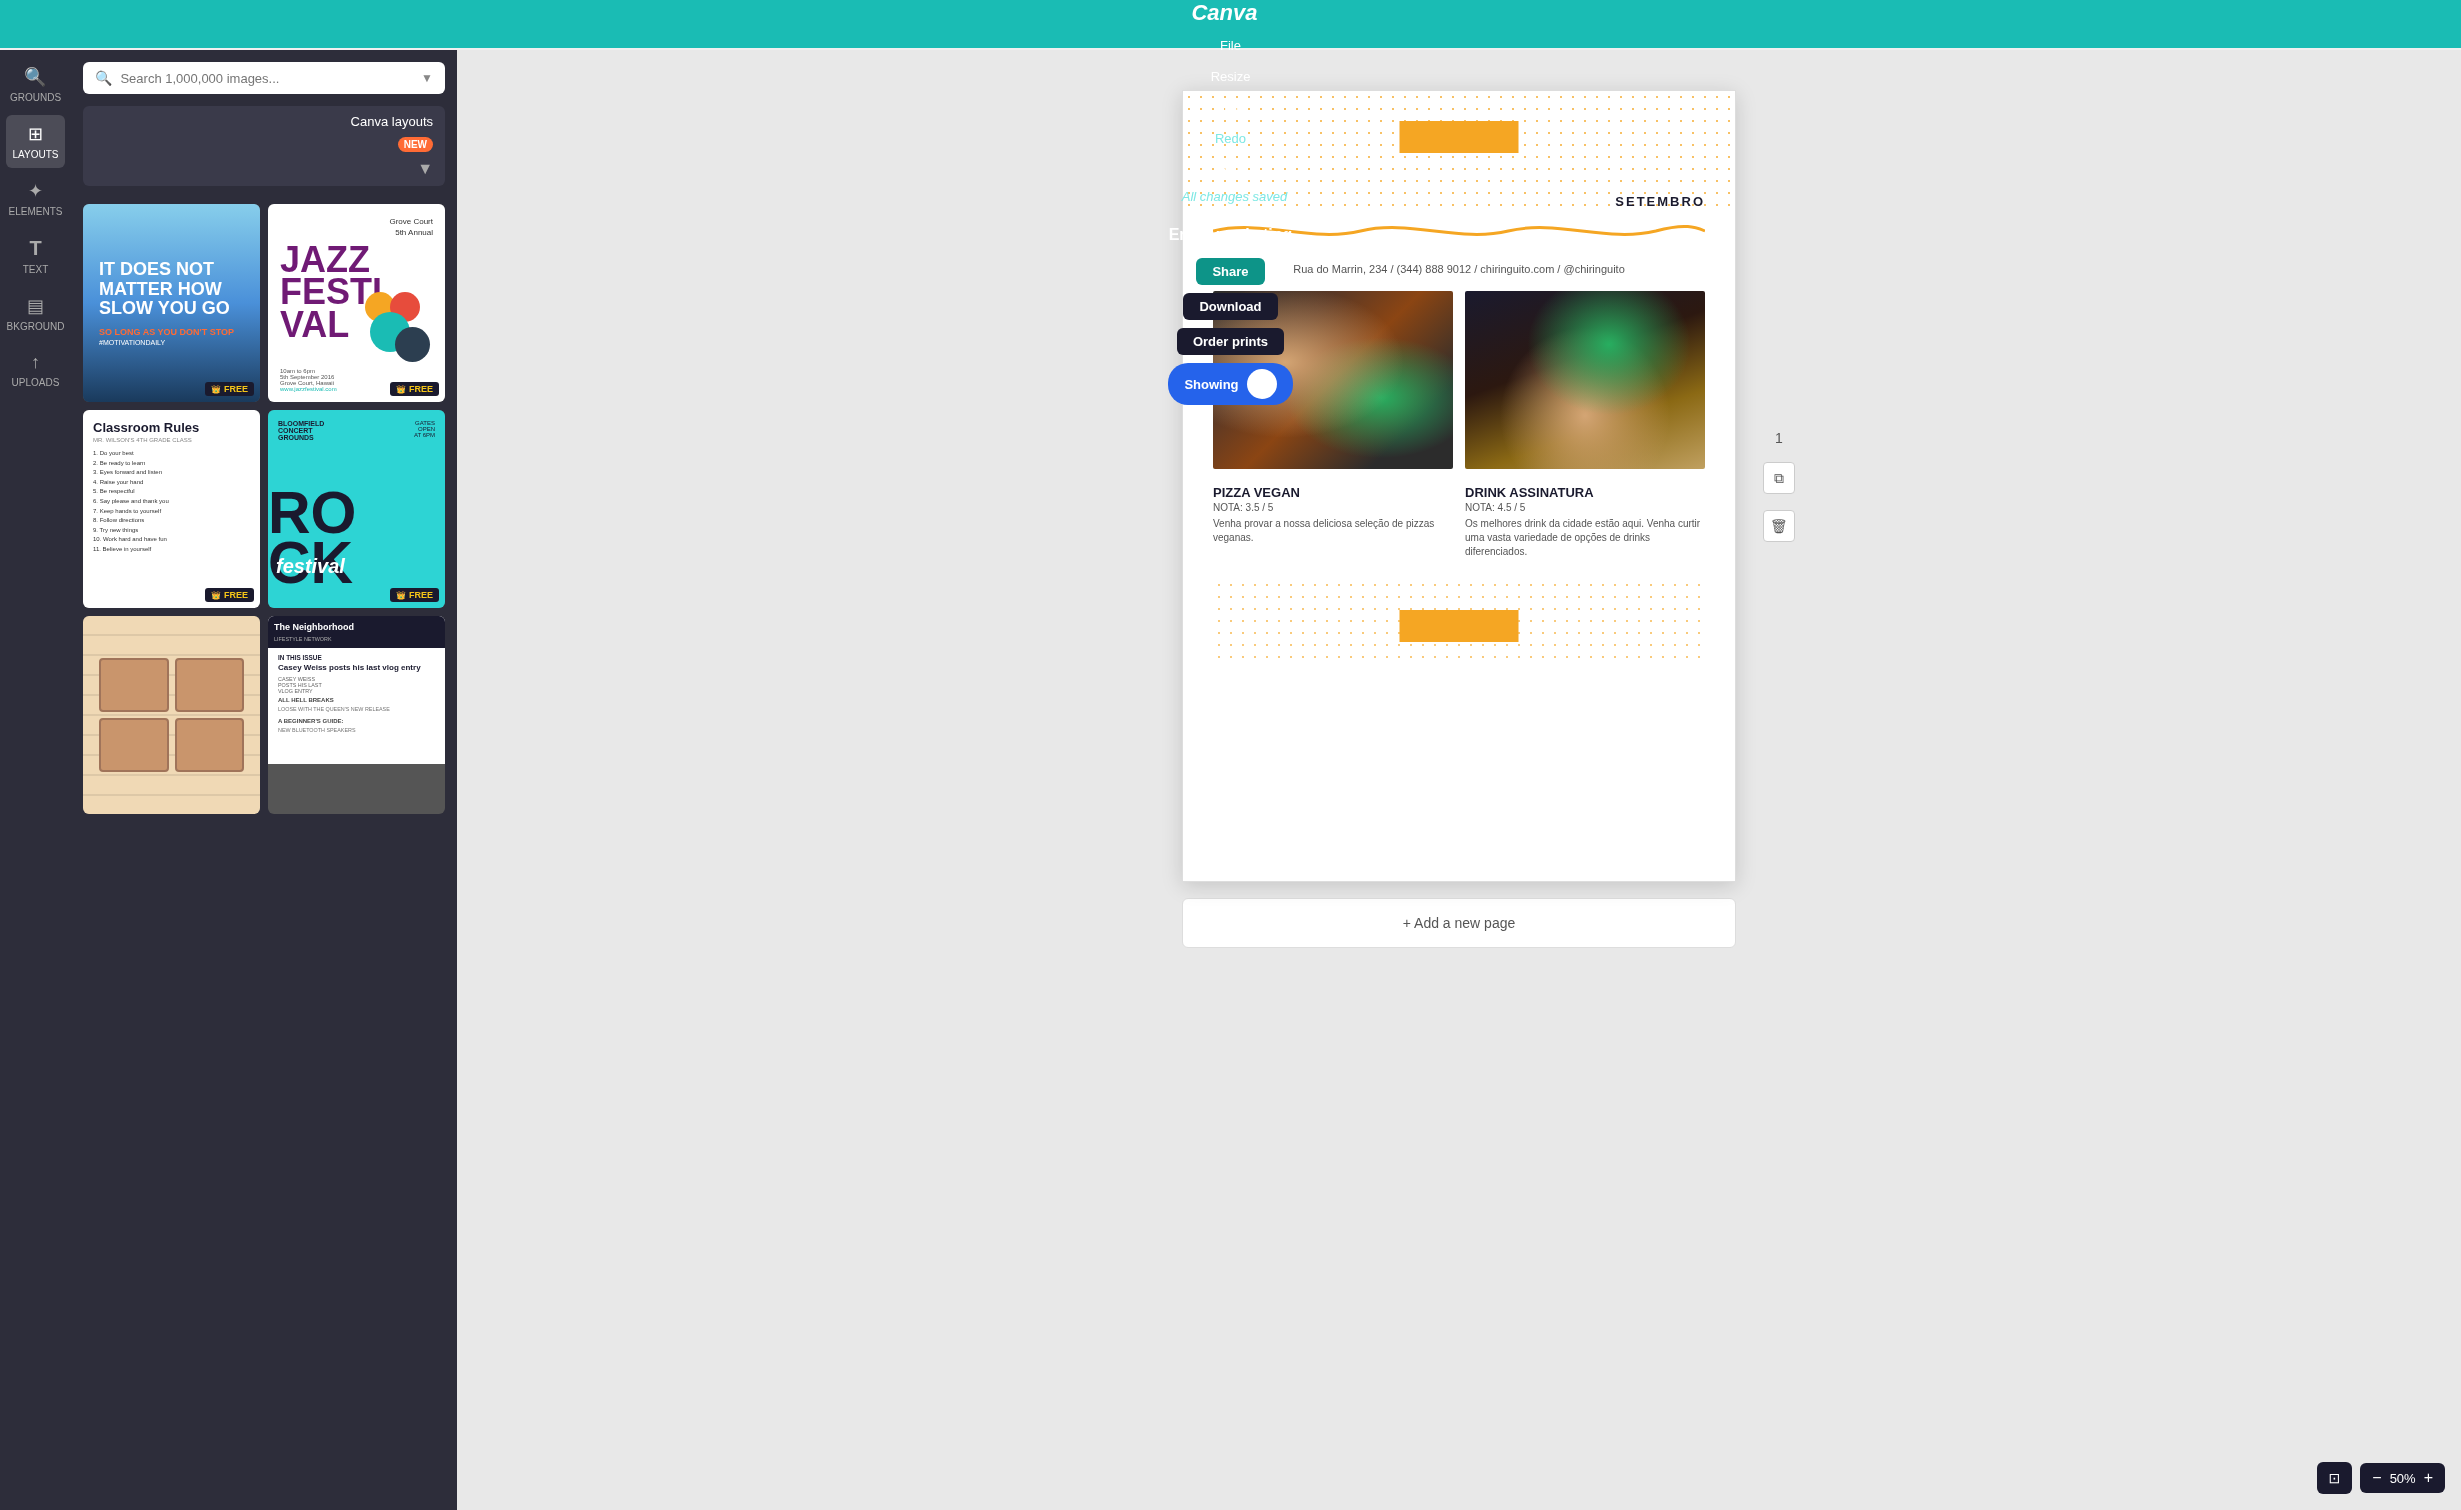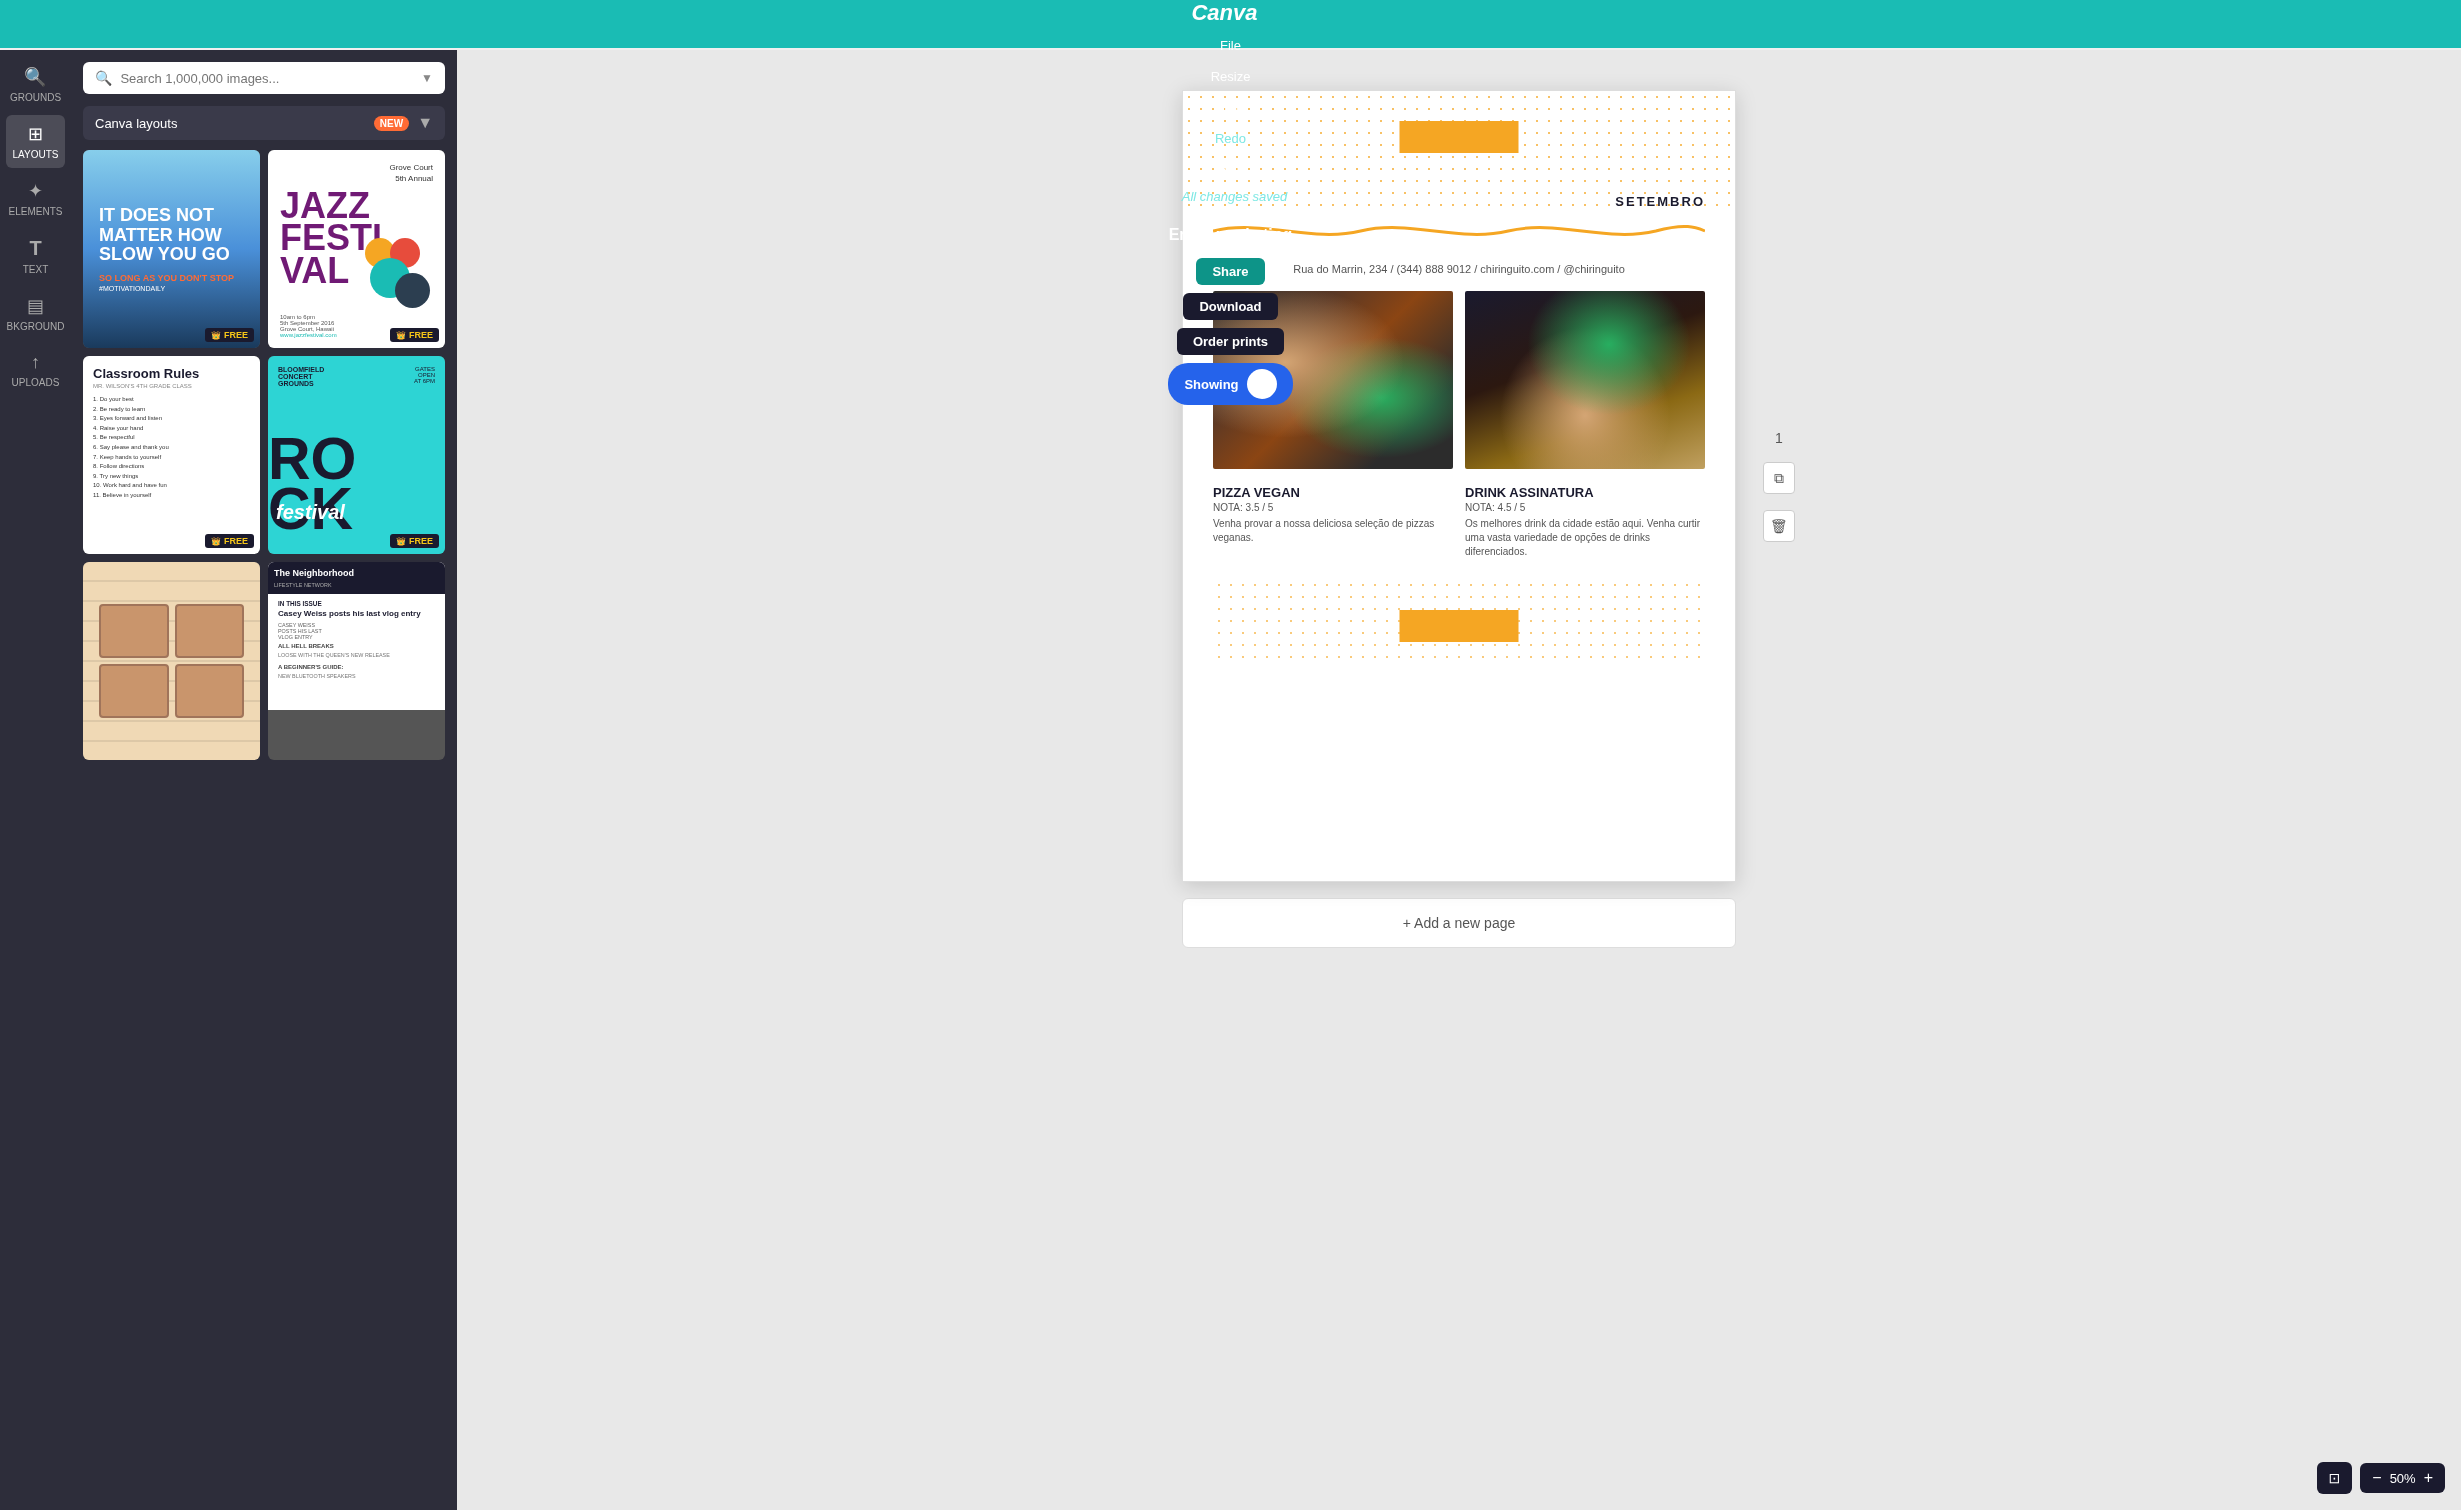--- a/index.html
+++ b/index.html
@@ -66,22 +66,22 @@
       display: flex; align-items: center; background: white; border-radius: 6px;
       padding: 8px 12px; gap: 8px; margin-bottom: 12px;
     }
     .search-input {
       border: none; outline: none; flex: 1; font-size: 13px; color: #3b82f6;
       background: transparent;
     }
     .search-dropdown { color: #888; cursor: pointer; font-size: 12px; }
 
     .filter-bar {
-      display: flex; align-items: center; background: #3a3a4a; border-radius: 6px;
-      padding: 8px 12px; gap: 8px; margin-bottom: 10px; cursor: pointer;
+      display: flex; align-items: flex-end; background: #3a3a4a; border-radius: 6px;
+      padding: 8px 12px; gap: 8px; margin-bottom: 18px; cursor: pointer; flex-direction: column;
     }
     .filter-label { color: white; font-size: 13px; flex: 1; }
     .filter-badge {
       background: #ff6b35; color: white; font-size: 10px; font-weight: bold;
       padding: 2px 6px; border-radius: 10px;
     }
     .filter-dropdown-icon { color: #aaa; }
 
     .templates-grid {
       display: grid; grid-template-columns: 1fr 1fr; gap: 8px;

